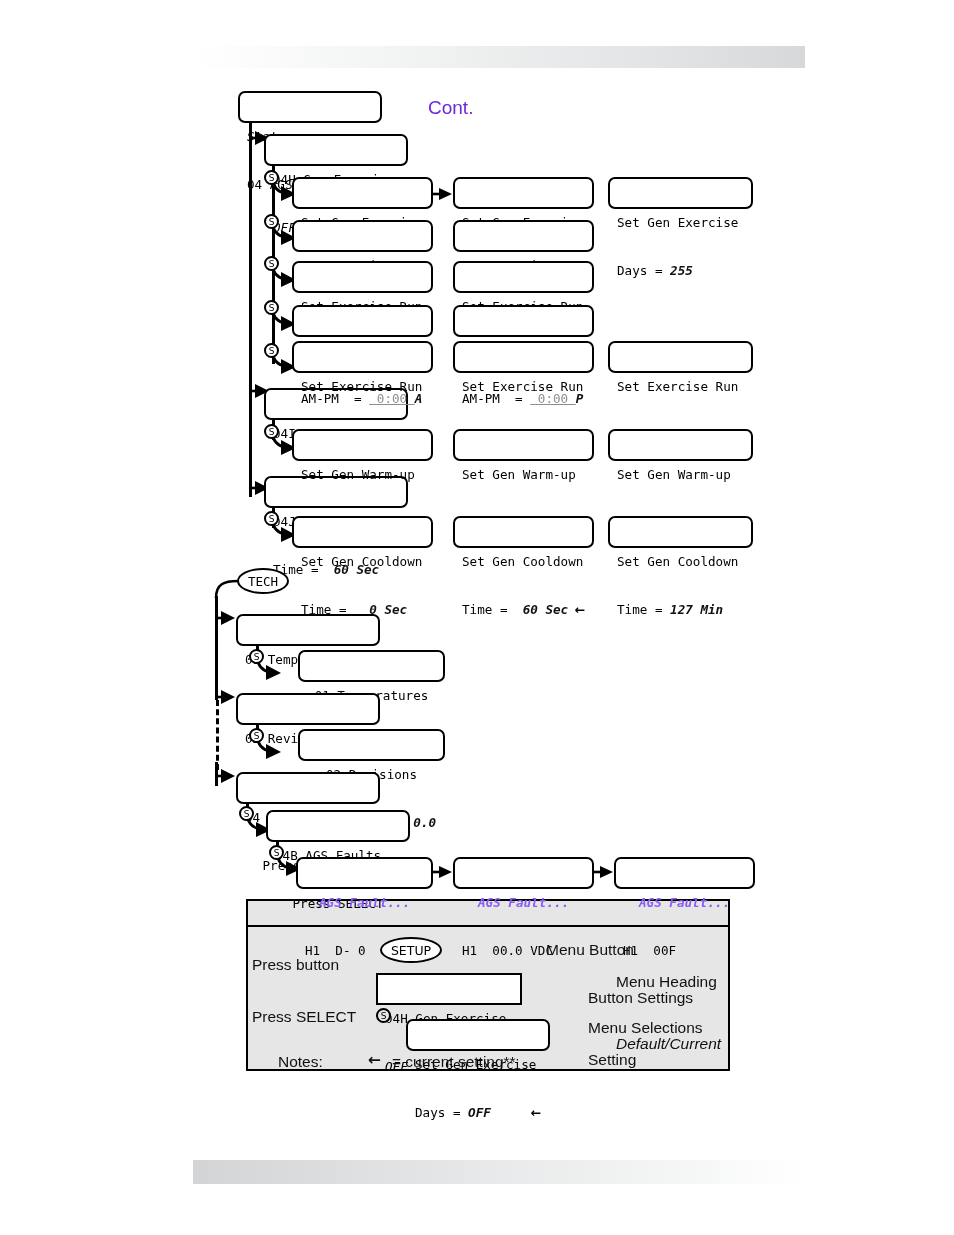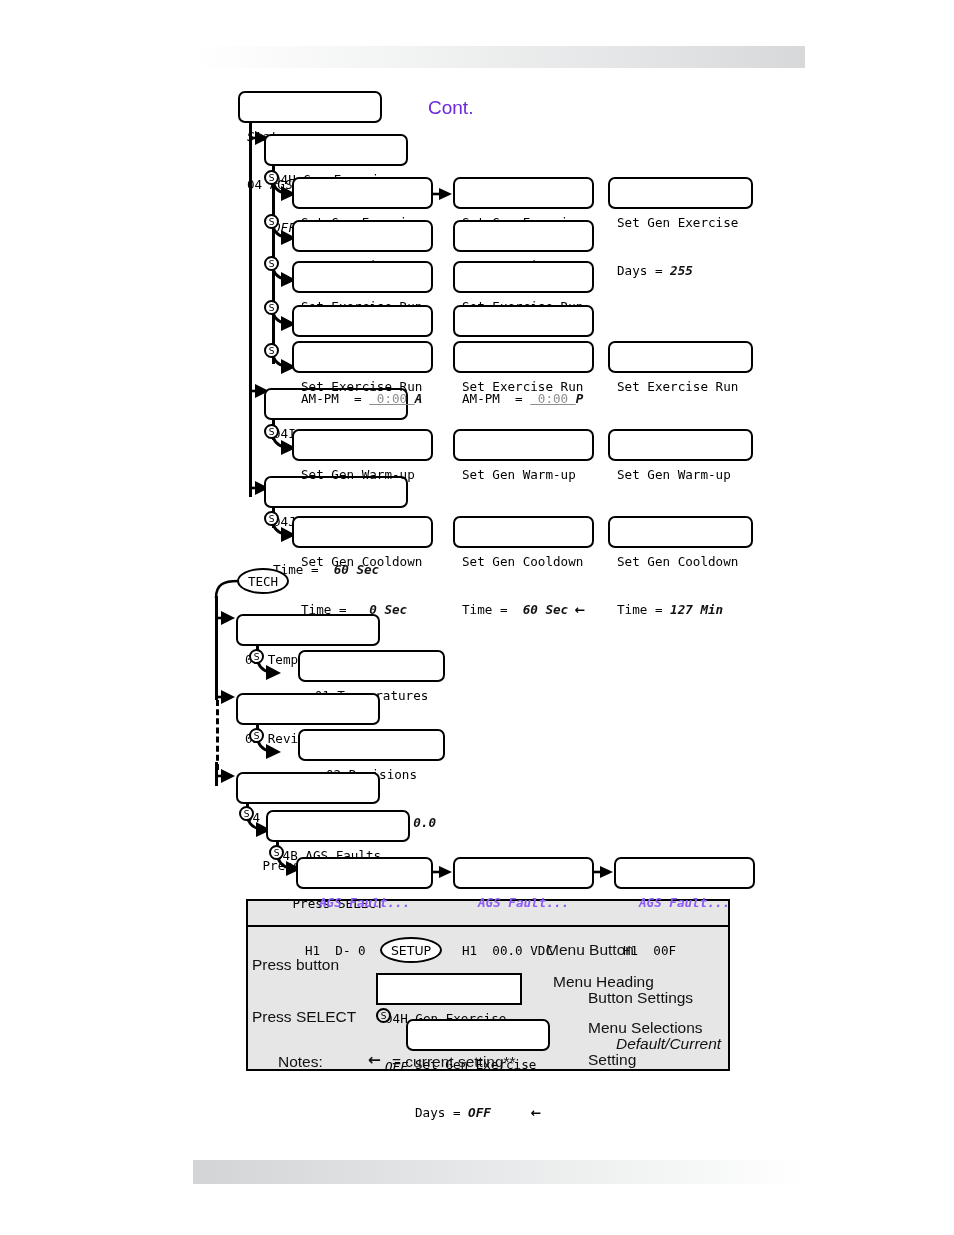--- a/index.html
+++ b/index.html
@@ -357,21 +357,21 @@
   <div class="ptxt" style="left:546px;top:941px;">Menu Button</div>
 
   <div class="lcd sq" style="left:376px;top:973px;width:146px;height:32px;background:#fff;">
     <span class="l1">04H Gen Exercise</span>
     <span class="l2"><i>OFF</i></span>
   </div>
   <svg class="conn" style="left:522px;top:972px;" width="68" height="16">
     <path d="M64,8 L14,8" stroke="#000" stroke-width="2.6" fill="none"></path>
     <path d="M18,2 L6,8 L18,14 Z" fill="#000"></path>
   </svg>
-  <div class="ptxt" style="left:553px;top:973px;">Menu Heading</div>
+  <div class="ptxt" style="left:616px;top:973px;">Menu Heading</div>
 
   <svg class="conn" style="left:522px;top:988px;" width="68" height="16">
     <path d="M64,8 L14,8" stroke="#000" stroke-width="2.6" fill="none"></path>
     <path d="M18,2 L6,8 L18,14 Z" fill="#000"></path>
   </svg>
   <div class="ptxt" style="left:588px;top:989px;">Button Settings</div>
 
   <div class="ptxt" style="left:252px;top:1008px;">Press SELECT</div>
   <svg class="conn" style="left:352px;top:1009px;" width="26" height="16">
     <path d="M0,6 L11,6" stroke="#000" stroke-width="2.6" fill="none"></path>

